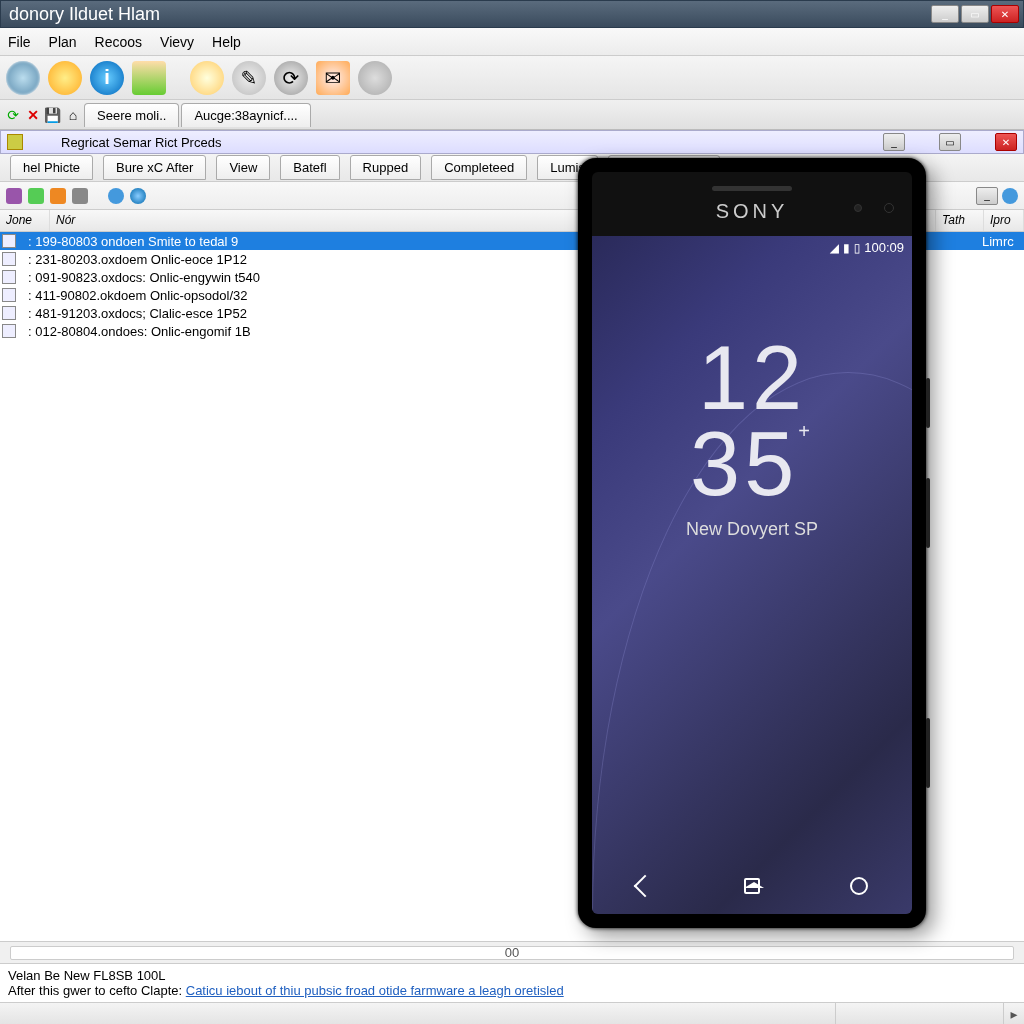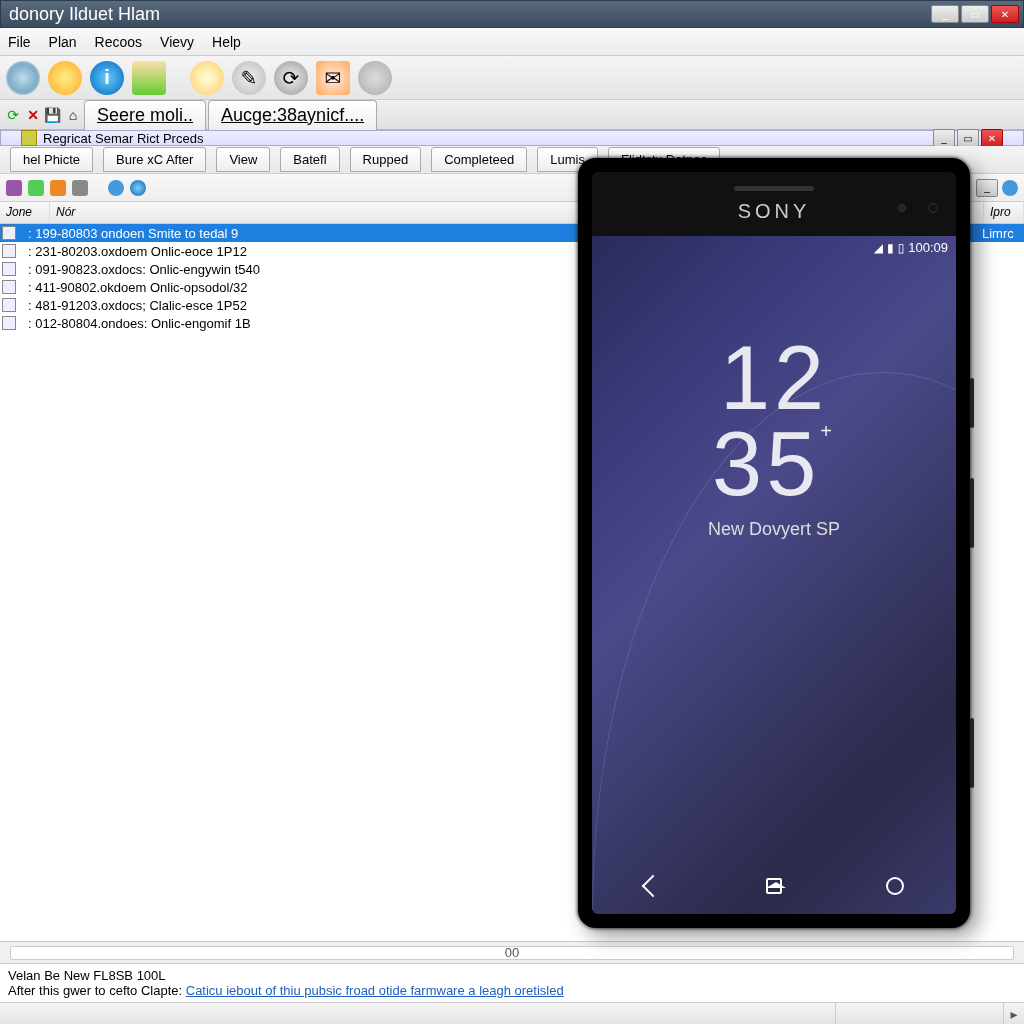--- a/index.html
+++ b/index.html
@@ -65,31 +65,31 @@
 .tab-btn { width:18px; height:18px; display:flex;align-items:center;justify-content:center;cursor:pointer;font-size:14px; }
 .tab-btn.green { color:#0a0; }
 .tab-btn.red { color:#d00; font-weight:bold; }
 .tab-btn.blue { color:#05a; }
 .tab {
   background: linear-gradient(#fff,#eee);
   border: 1px solid #aaa;
   border-bottom: none;
   border-radius: 4px 4px 0 0;
   padding: 4px 12px;
-  font-size: 18px;
+  font-size: 13px;
   cursor:pointer;
-  text-decoration:underline;
 }
 .subwindow-title {
-  height: 16px;
+  height: 24px;
   background: linear-gradient(#eef,#ddf);
   border: 1px solid #aac;
   display:flex; align-items:center;
-  padding: 0 20px;
+  padding: 0 6px;
   font-size: 13px;
+  gap: 32px;
 }
 .sw-icon { width:16px;height:16px;background:#cc4;border:1px solid #a80;margin-right:6px; }
 .sw-spacer { flex:1; }
 .sw-btn { width:22px;height:18px; border:1px solid #888; background:linear-gradient(#eee,#ccc); margin-left:2px; font-size:10px;display:flex;align-items:center;justify-content:center;cursor:pointer; border-radius:2px;}
 .sw-btn.close { background: linear-gradient(#e55,#c22); color:#fff; border-color:#a00;}
 .filter-tabs {
   height: 28px;
   display:flex; align-items:center;
   background: linear-gradient(#f4f4f4,#e8e8e8);
   border-bottom:1px solid #ccc;
@@ -169,21 +169,21 @@
   border-top:1px solid #ccc;
   display:flex;
 }
 .sb-pane { border-right:1px solid #ccc; flex:1; }
 .sb-arrow { width:20px;display:flex;align-items:center;justify-content:center;font-size:14px;color:#555;}
 
 
 .phone {
   position: absolute;
   left: 578px; top: 158px;
-  width: 392px; height: 770px;
+  width: 348px; height: 770px;
   background: #000;
   border-radius: 18px;
   box-shadow: 0 0 4px #000, 8px 8px 20px rgba(0,0,0,0.4);
   padding: 14px;
 }
 .phone-side-btn { position:absolute; right:-4px; background:#222; width:4px; border-radius:2px; }
 .psb1 { top:220px; height:50px; }
 .psb2 { top:320px; height:70px; }
 .psb3 { top:560px; height:70px; }
 .phone-inner {

